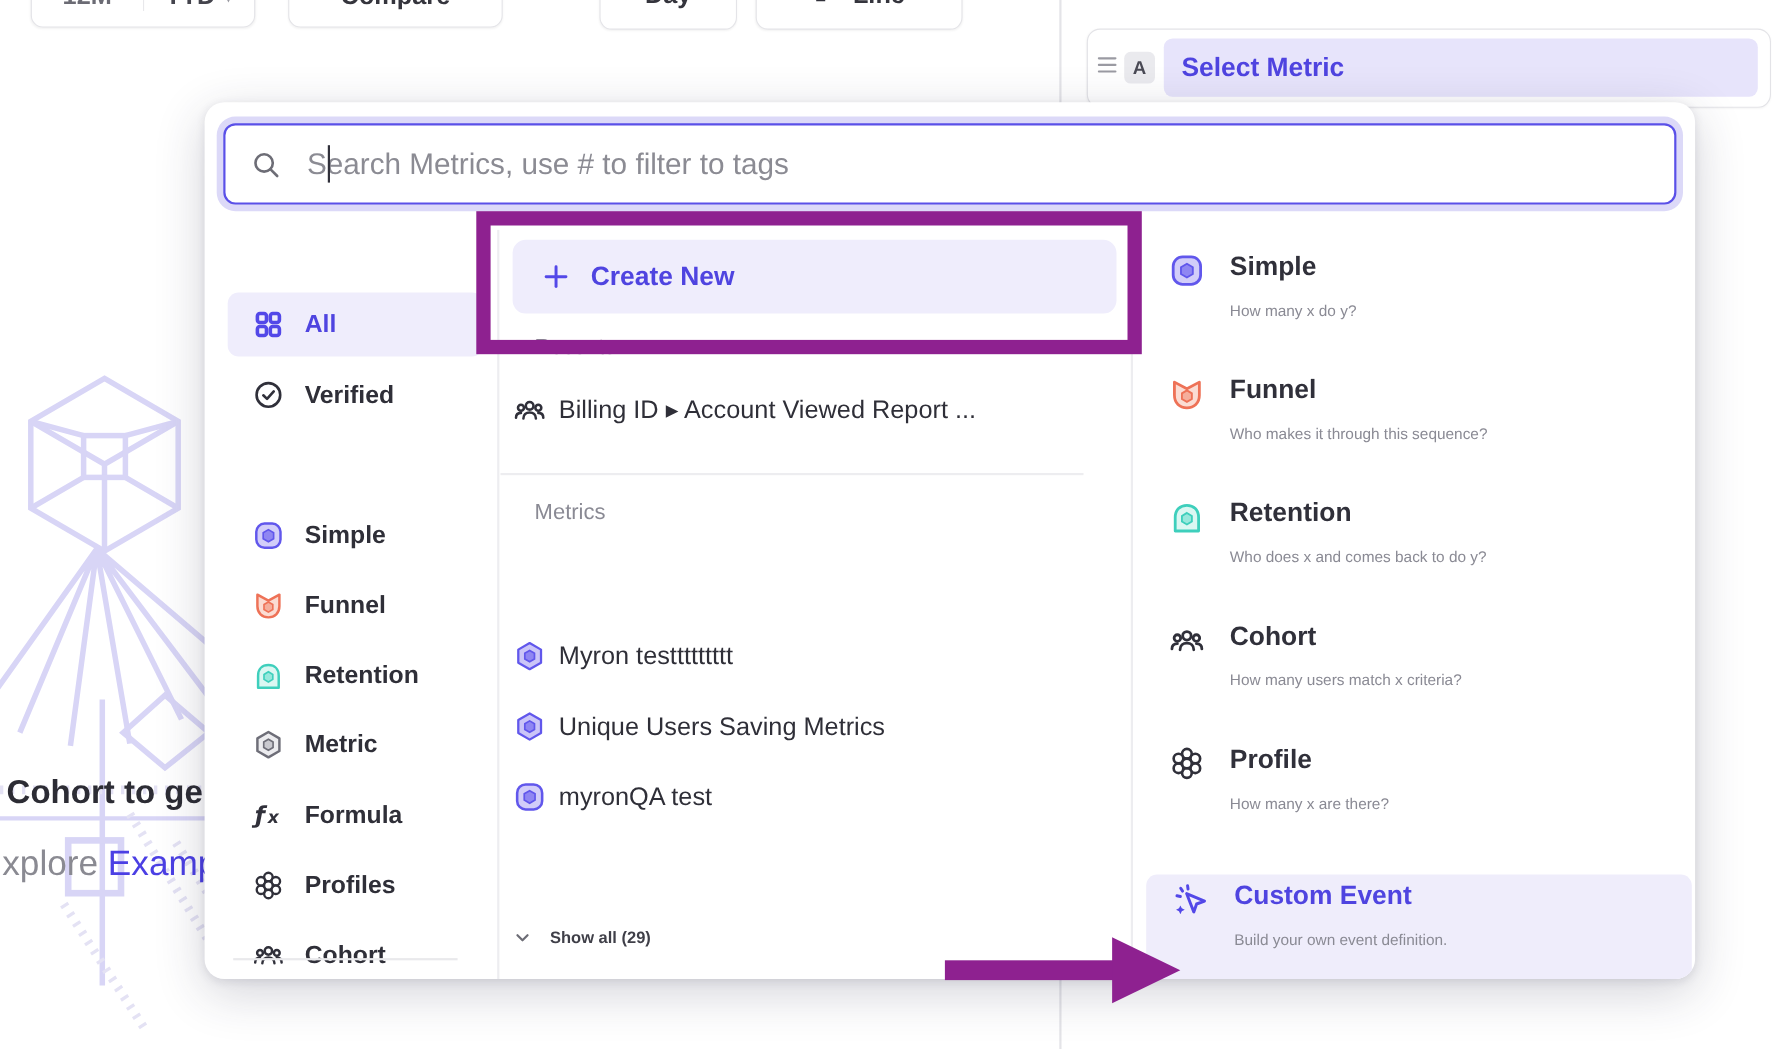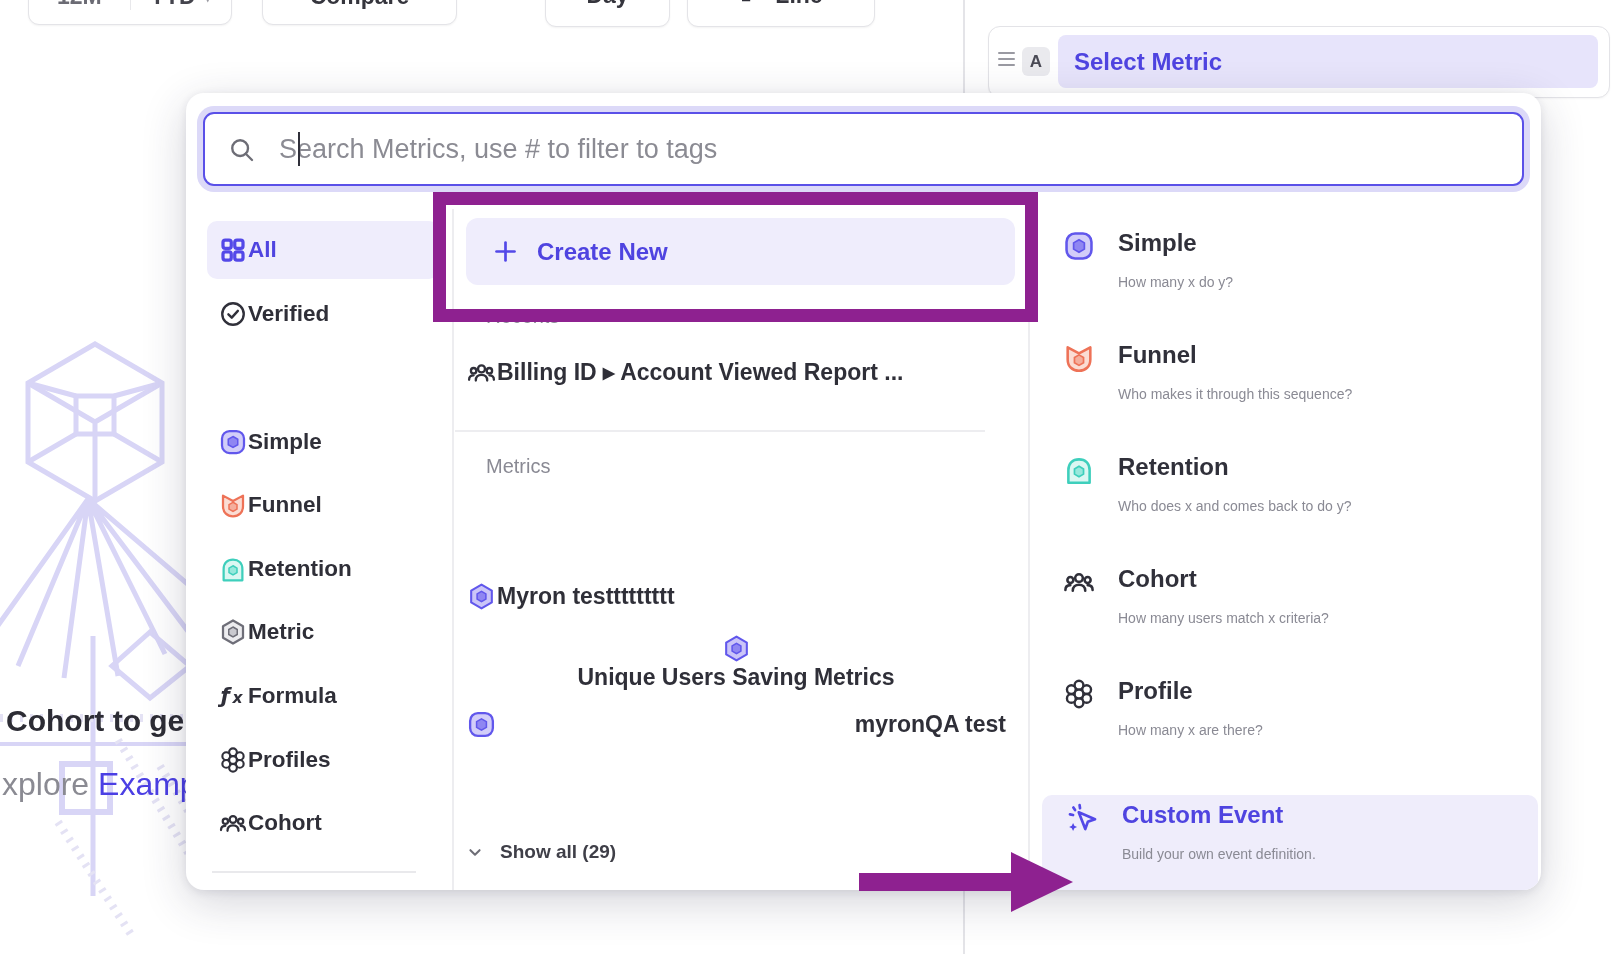--- a/index.html
+++ b/index.html
@@ -38,37 +38,37 @@
   
   .dialog{left:186px;top:93px;width:1355px;height:797px;background:#fff;border-radius:18px;
           box-shadow:0 12px 45px rgba(40,40,70,.20), 0 2px 8px rgba(40,40,70,.10);overflow:hidden;z-index:10;}
   .search-wrap{left:17px;top:19px;width:1321px;height:74px;border:2.5px solid #5a50e8;border-radius:11px;
                box-shadow:0 0 0 6px #dcd9f8;background:#fff;box-sizing:border-box;}
   .search-wrap input{position:absolute;left:72px;top:0;width:1230px;height:69px;border:none;outline:none;
                font-family:"Liberation Sans",sans-serif;font-size:27px;color:#30303a;background:transparent;}
   .search-wrap input::placeholder{color:#8b8b93;}
   .caret{left:93px;top:18px;width:2px;height:34px;background:#30303a;}
 
-  .side-row{left:21px;width:232px;height:58px;display:flex;align-items:center;gap:0;
-            padding-left:11px;box-sizing:border-box;border-radius:10px;
-            font-size:22.5px;font-weight:600;color:#2f2f38;cursor:pointer;}
+  .side-row{left:21px;width:232px;height:58px;display:flex;align-items:center;gap:18px;
+            padding-left:22px;box-sizing:border-box;border-radius:10px;
+            font-size:22.5px;font-weight:600;color:#2f2f38;cursor:pointer;margin-top:45px;}
   .side-row.sel{background:#efedfc;color:#4f44e0;}
   .side-div{left:26px;top:778px;width:204px;height:1.5px;background:#e9e9ec;}
 
   .col-div{width:1.5px;background:#ededf0;top:116px;height:681px;}
 
   .create-btn{left:280px;top:125px;width:549px;height:67px;background:#efedfc;border-radius:12px;
               display:flex;align-items:center;gap:18px;padding-left:26px;box-sizing:border-box;
               font-size:24px;font-weight:600;color:#4f44e0;cursor:pointer;}
   .sec-hdr{font-size:20px;color:#8a8a94;font-weight:500;}
-  .mid-row{left:280px;width:540px;height:54px;display:flex;align-items:center;gap:0;
-           font-size:23px;font-weight:700;color:#2f2f38;cursor:pointer;}
+  .mid-row{left:280px;width:540px;height:54px;display:flex;align-items:center;gap:11px;
+           font-size:23px;font-weight:400;color:#2f2f38;cursor:pointer;}
   .h-div{left:269px;top:337px;width:530px;height:1.5px;background:#ededf0;}
   .show-all{left:278px;top:736px;width:400px;height:46px;display:flex;align-items:center;gap:14px;
-            font-size:19px;font-weight:600;color:#3f3f48;cursor:pointer;}
+            font-size:15px;font-weight:600;color:#3f3f48;cursor:pointer;}
 
   .opt{left:852px;width:490px;height:94px;}
   .opt .oicon{position:absolute;left:24px;top:6px;width:34px;height:34px;}
   .opt .otitle{position:absolute;left:80px;top:2px;font-size:24px;font-weight:700;color:#30303a;line-height:36px;}
   .opt .odesc{position:absolute;left:80px;top:44px;font-size:14px;color:#8a8a94;line-height:30px;}
   .opt.hl{background:#efedfb;border-radius:10px;left:856px;width:484px;height:98px;padding-left:12px;}
   .opt.hl .otitle{color:#4f44e0;}
 
   
   .anno-rect{left:433px;top:192px;width:605px;height:130px;border:13px solid #8e2190;
@@ -297,30 +297,30 @@
 
     <div class="abs mid-row" style="top:476px;">
       <span>
         <svg width="31" height="31" viewBox="0 0 24 24">
             <path d="M12 2.8 L20 7.4 V16.6 L12 21.2 L4 16.6 V7.4 Z" fill="#cbc5f8" stroke="#6157ec" stroke-width="1.6" stroke-linejoin="round"></path>
             <path d="M12 8 L15.4 10 V14 L12 16 L8.6 14 V10 Z" fill="#8f86f2" stroke="#6157ec" stroke-width="1.2"></path>
           </svg>
       </span>
       <span>Myron testtttttttt</span>
     </div>
-    <div class="abs mid-row" style="top:540px;flex-direction:column;">
+    <div class="abs mid-row" style="top:540px;">
       <span>
         <svg width="31" height="31" viewBox="0 0 24 24">
             <path d="M12 2.8 L20 7.4 V16.6 L12 21.2 L4 16.6 V7.4 Z" fill="#cbc5f8" stroke="#6157ec" stroke-width="1.6" stroke-linejoin="round"></path>
             <path d="M12 8 L15.4 10 V14 L12 16 L8.6 14 V10 Z" fill="#8f86f2" stroke="#6157ec" stroke-width="1.2"></path>
           </svg>
       </span>
       <span>Unique Users Saving Metrics</span>
     </div>
-    <div class="abs mid-row" style="top:604px;justify-content:space-between;">
+    <div class="abs mid-row" style="top:604px;">
       <span>
         <svg width="31" height="31" viewBox="0 0 24 24">
             <rect x="3.2" y="3.2" width="17.6" height="17.6" rx="6" fill="#d2cdf9" stroke="#6157ec" stroke-width="1.8"></rect>
             <path d="M12 7.6 L15.8 9.8 V14.2 L12 16.4 L8.2 14.2 V9.8 Z" fill="#8f86f2" stroke="#6157ec" stroke-width="1.2"></path>
           </svg>
       </span>
       <span>myronQA test</span>
     </div>
 
     <div class="abs show-all">

